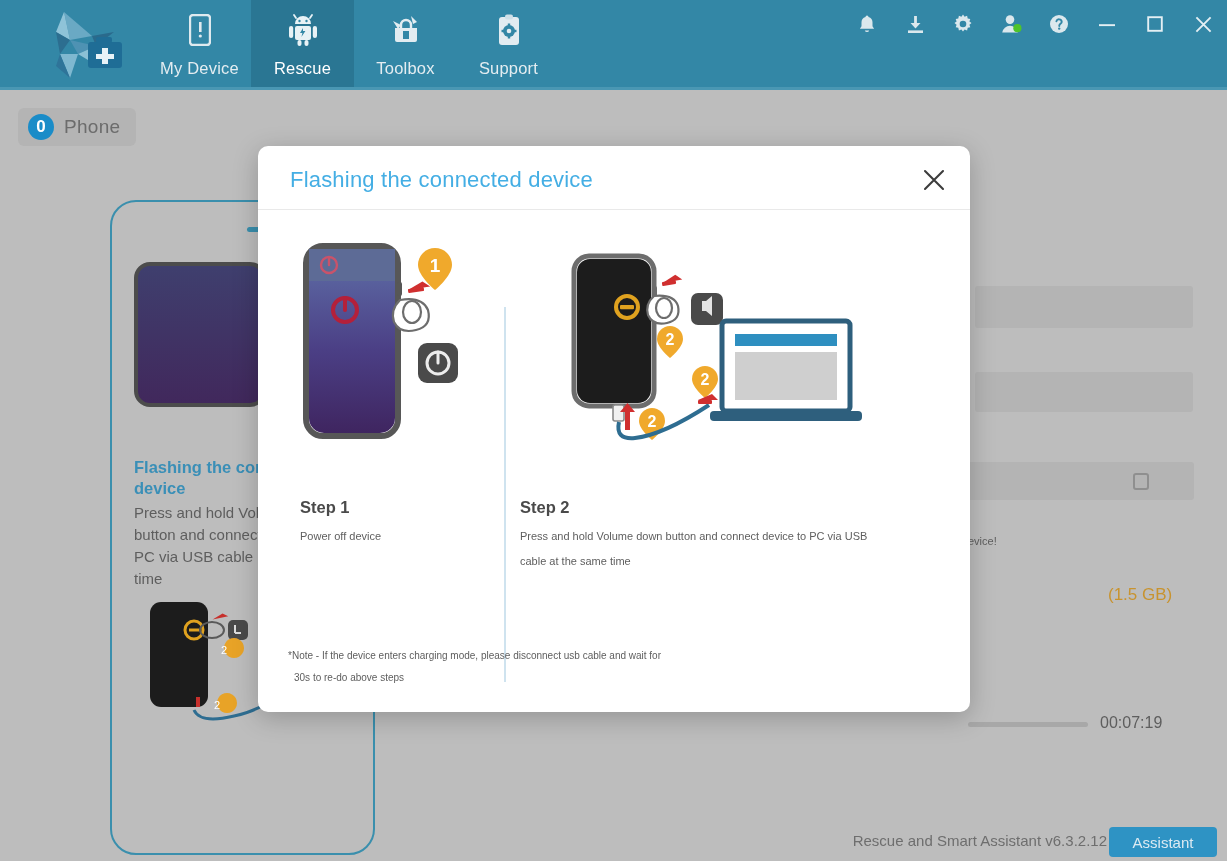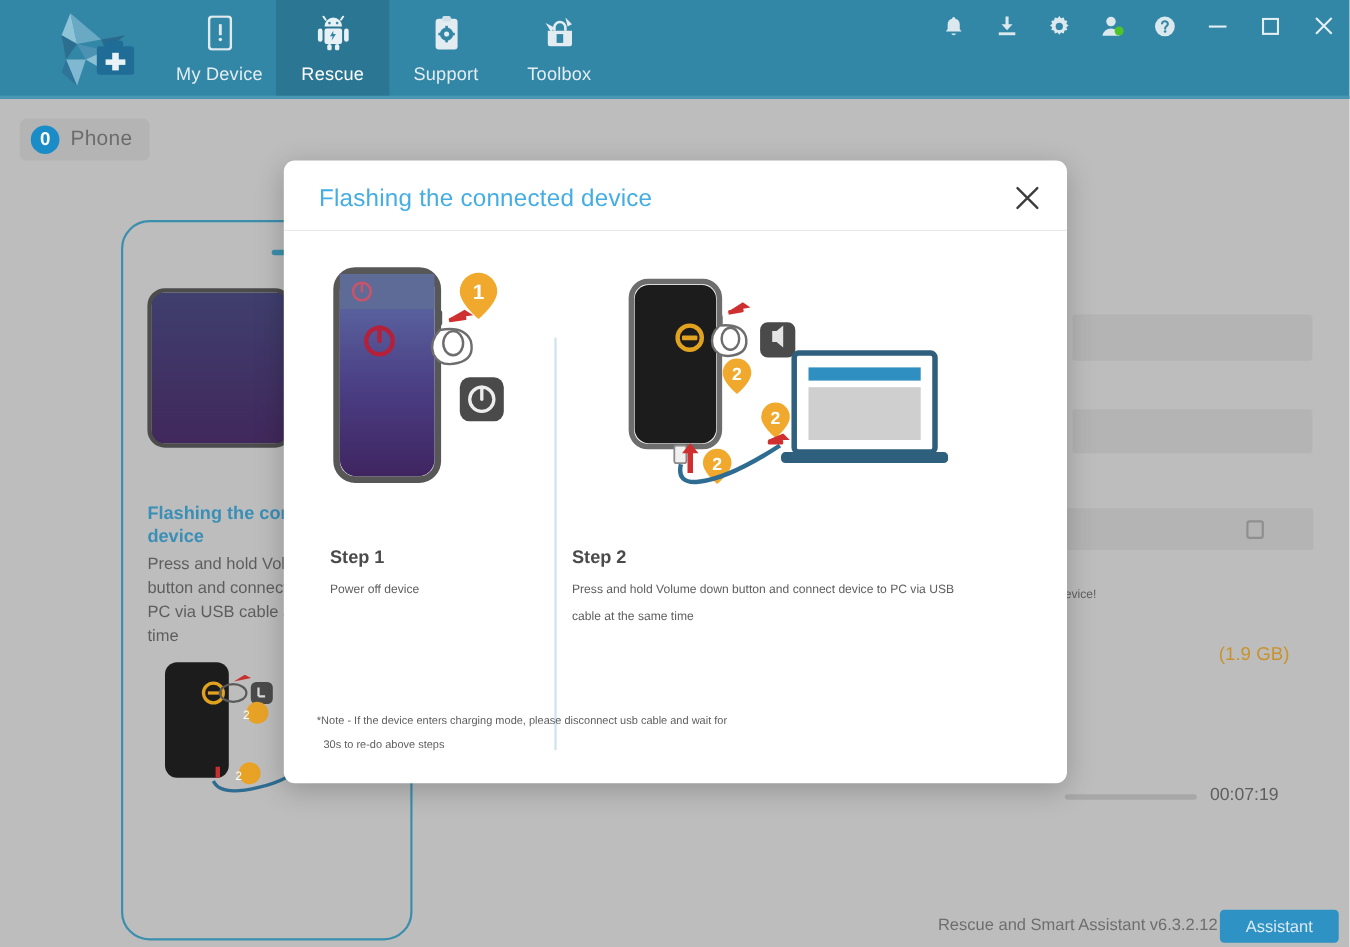--- a/index.html
+++ b/index.html
@@ -221,45 +221,45 @@
             <rect x="9.5" y="26" width="4" height="6" rx="2" fill="#e8f2f6"></rect>
             <rect x="16.5" y="26" width="4" height="6" rx="2" fill="#e8f2f6"></rect>
             <path d="M15 14 l-3 5 h2.4 l-1 4 4-6 h-2.4 z" fill="#3387a6"></path>
           </svg>
         </span>
         <span class="nav-label">Rescue</span>
       </div>
 
       <div class="nav-item">
         <span class="nav-icon">
+          <svg width="30" height="32" viewBox="0 0 30 32">
+            <path d="M4 14 h22 v12 a2 2 0 0 1 -2 2 h-18 a2 2 0 0 1 -2 -2 z" fill="#e2ecf1"></path>
+            <path d="M10 14 v-3 a5 5 0 0 1 10 0 v3" fill="none" stroke="#e2ecf1" stroke-width="2.4"></path>
+            <path d="M2 7 l8 4 l-3 4 z" fill="#e2ecf1"></path>
+            <path d="M20 2 l6 6 l-4 2 z" fill="#e2ecf1"></path>
+            <rect x="12" y="17" width="6" height="8" fill="#3387a6"></rect>
+          </svg>
+        </span>
+        <span class="nav-label">Toolbox</span>
+      </div>
+
+      <div class="nav-item">
+        <span class="nav-icon">
           <svg width="24" height="32" viewBox="0 0 24 32">
             <rect x="2" y="3" width="20" height="28" rx="3" fill="#e2ecf1"></rect>
             <rect x="8" y="0.5" width="8" height="5" rx="2" fill="#cfe0e8"></rect>
             <circle cx="12" cy="17" r="6" fill="#3387a6"></circle>
             <circle cx="12" cy="17" r="2.3" fill="#e2ecf1"></circle>
             <rect x="10.8" y="9.5" width="2.4" height="3.2" fill="#3387a6"></rect>
             <rect x="10.8" y="21.3" width="2.4" height="3.2" fill="#3387a6"></rect>
             <rect x="4.5" y="15.8" width="3.2" height="2.4" fill="#3387a6"></rect>
             <rect x="16.3" y="15.8" width="3.2" height="2.4" fill="#3387a6"></rect>
           </svg>
         </span>
         <span class="nav-label">Support</span>
-      </div>
-
-      <div class="nav-item">
-        <span class="nav-icon">
-          <svg width="30" height="32" viewBox="0 0 30 32">
-            <path d="M4 14 h22 v12 a2 2 0 0 1 -2 2 h-18 a2 2 0 0 1 -2 -2 z" fill="#e2ecf1"></path>
-            <path d="M10 14 v-3 a5 5 0 0 1 10 0 v3" fill="none" stroke="#e2ecf1" stroke-width="2.4"></path>
-            <path d="M2 7 l8 4 l-3 4 z" fill="#e2ecf1"></path>
-            <path d="M20 2 l6 6 l-4 2 z" fill="#e2ecf1"></path>
-            <rect x="12" y="17" width="6" height="8" fill="#3387a6"></rect>
-          </svg>
-        </span>
-        <span class="nav-label">Toolbox</span>
       </div>
 
     </div>
 
     <div class="winctl">
 
       <div class="wbtn">
         <span>
           <svg width="18" height="20" viewBox="0 0 18 20">
             <path d="M9 1.5 a1.5 1.5 0 0 1 1.5 1.5 a5.5 5.5 0 0 1 4 5.3 v4 l1.6 2.4 h-14.2 l1.6-2.4 v-4 a5.5 5.5 0 0 1 4-5.3 a1.5 1.5 0 0 1 1.5-1.5 z" fill="#dbe8ed"></path>
@@ -374,21 +374,21 @@
         </svg>
       </div>
     </div>
 
     <div class="bg-panel" style="left:975px; top:196px; width:218px; height:42px;"></div>
     <div class="bg-panel" style="left:975px; top:282px; width:218px; height:40px;"></div>
     <div class="bg-panel" style="left:968px; top:372px; width:226px; height:38px;"></div>
     <div style="position:absolute; left:1133px; top:383px; width:16px; height:17px; border:2px solid #8f8f8f; border-radius:3px; filter:blur(.6px);"></div>
 
     <div class="bg-text" style="left:968px; top:445px; font-size:11px;">evice!</div>
-    <div class="bg-text" style="left:1108px; top:495px; font-size:17px; color:#c8932f;">(1.9 GB)</div>
+    <div class="bg-text" style="left:1108px; top:495px; font-size:17px; color:#c8932f;">(1.5 GB)</div>
 
     <div class="bg-progress-track" style="left:968px; top:632px; width:120px;"></div>
     <div class="bg-text" style="left:1100px; top:624px; font-size:16px;">00:07:19</div>
 
     <div class="footer-version">Rescue and Smart Assistant v6.3.2.12</div>
     <div class="feedback-btn">Assistant</div>
   </div>
 
   <div class="modal">
 

